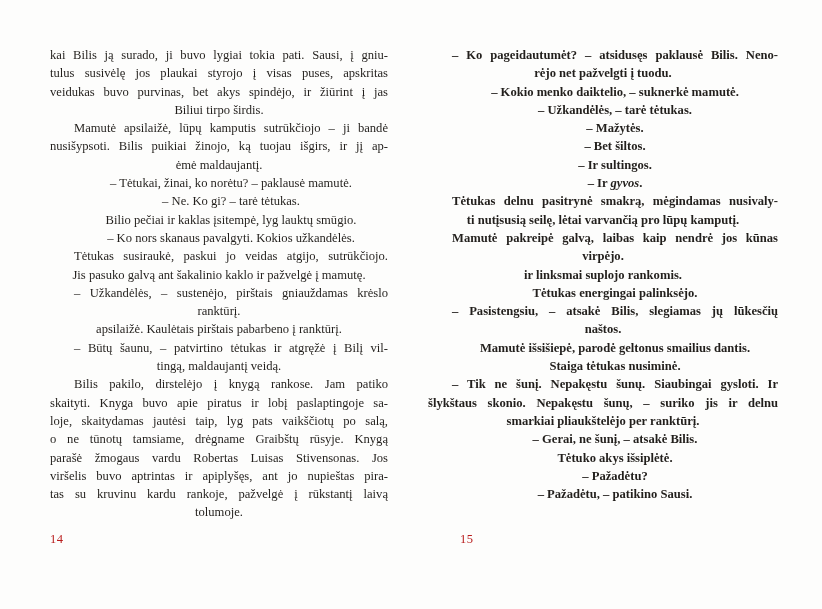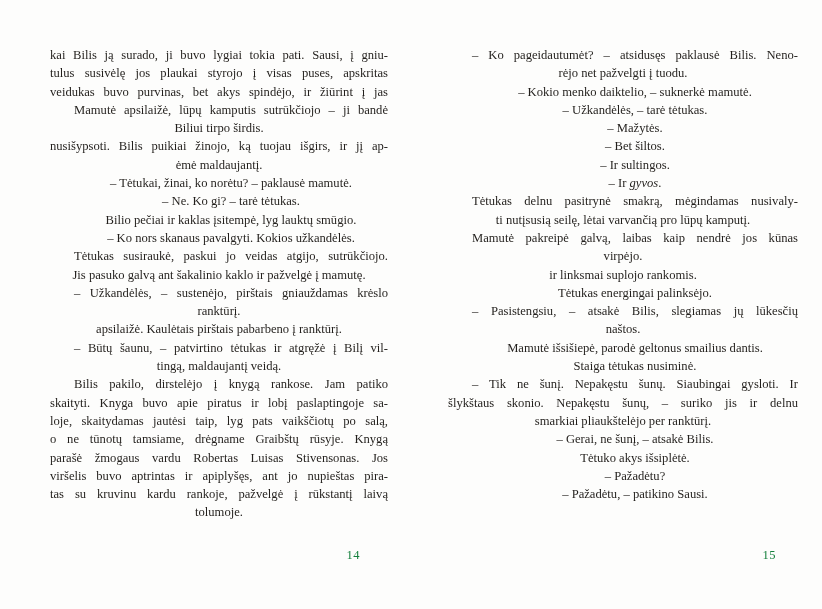--- a/index.html
+++ b/index.html
@@ -14,52 +14,52 @@
     font-family: "Liberation Serif", "DejaVu Serif", serif;
     color: #221f1c;
   }
   .textblock {
     position: absolute;
     top: 46px;
     font-size: 12.6px;
     line-height: 18.3px;
   }
   .textblock.left  { left: 50px;  width: 338px; }
-  .textblock.right { left: 448px; width: 350px; }
+  .textblock.right { left: 428px; width: 350px; font-weight: bold; }
   .line {
     white-space: nowrap;
     overflow: hidden;
     text-align: center;
   }
   .line.ind  { padding-left: 24px; }
   .line.just { text-align: justify; text-align-last: justify; }
   .line i { font-style: italic; }
   .pagenum {
     position: absolute;
-    top: 548px;
+    top: 532px;
     font-size: 12.5px;
     letter-spacing: 0.5px;
-    text-align: right;
-    color: #15803d;
+    text-align: left;
+    color: #b91c1c;
   }
   .pagenum.left  { left: 50px;  width: 310px; }
   .pagenum.right { left: 460px; width: 316px; }
 </style>
 </head>
 <body>
 
 <div class="book">
 
   <section>
     <div class="textblock left">
         <div class="line just">kai Bilis ją surado, ji buvo lygiai tokia pati. Sausi, į gniu-</div>
         <div class="line just">tulus susivėlę jos plaukai styrojo į visas puses, apskritas</div>
         <div class="line just">veidukas buvo purvinas, bet akys spindėjo, ir žiūrint į jas</div>
+        <div class="line">Biliui tirpo širdis.</div>
         <div class="line ind just">Mamutė apsilaižė, lūpų kamputis sutrūkčiojo – ji bandė</div>
-        <div class="line">Biliui tirpo širdis.</div>
         <div class="line just">nusišypsoti. Bilis puikiai žinojo, ką tuojau išgirs, ir jį ap-</div>
         <div class="line">ėmė maldaujantį.</div>
         <div class="line ind">– Tėtukai, žinai, ko norėtu? – paklausė mamutė.</div>
         <div class="line ind">– Ne. Ko gi? – tarė tėtukas.</div>
         <div class="line ind">Bilio pečiai ir kaklas įsitempė, lyg lauktų smūgio.</div>
         <div class="line ind">– Ko nors skanaus pavalgyti. Kokios užkandėlės.</div>
         <div class="line ind just">Tėtukas susiraukė, paskui jo veidas atgijo, sutrūkčiojo.</div>
         <div class="line">Jis pasuko galvą ant šakalinio kaklo ir pažvelgė į mamutę.</div>
         <div class="line ind just">– Užkandėlės, – sustenėjo, pirštais gniauždamas krėslo</div>
         <div class="line">ranktūrį.</div>

